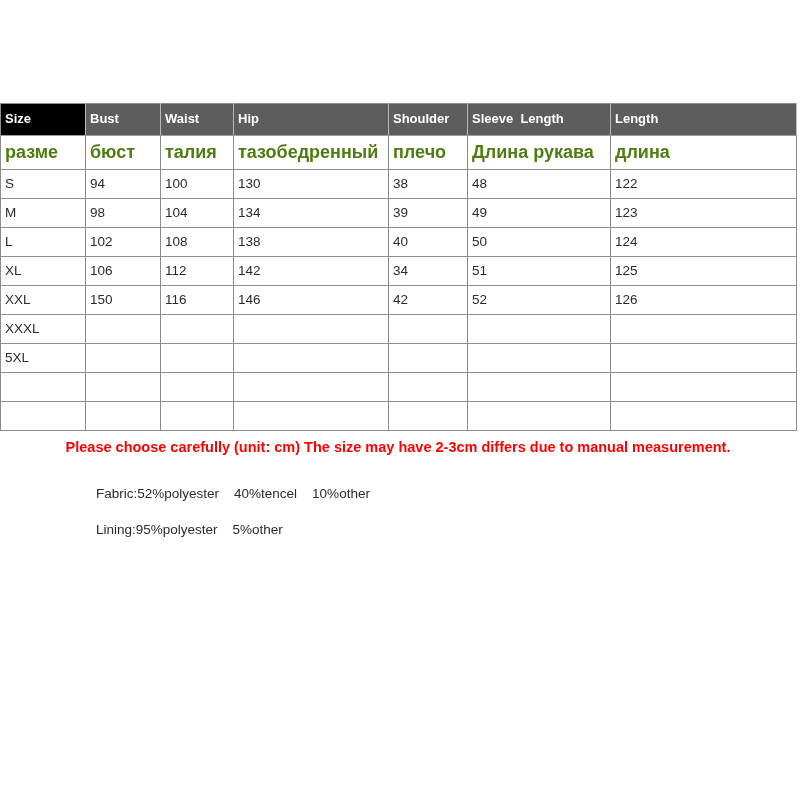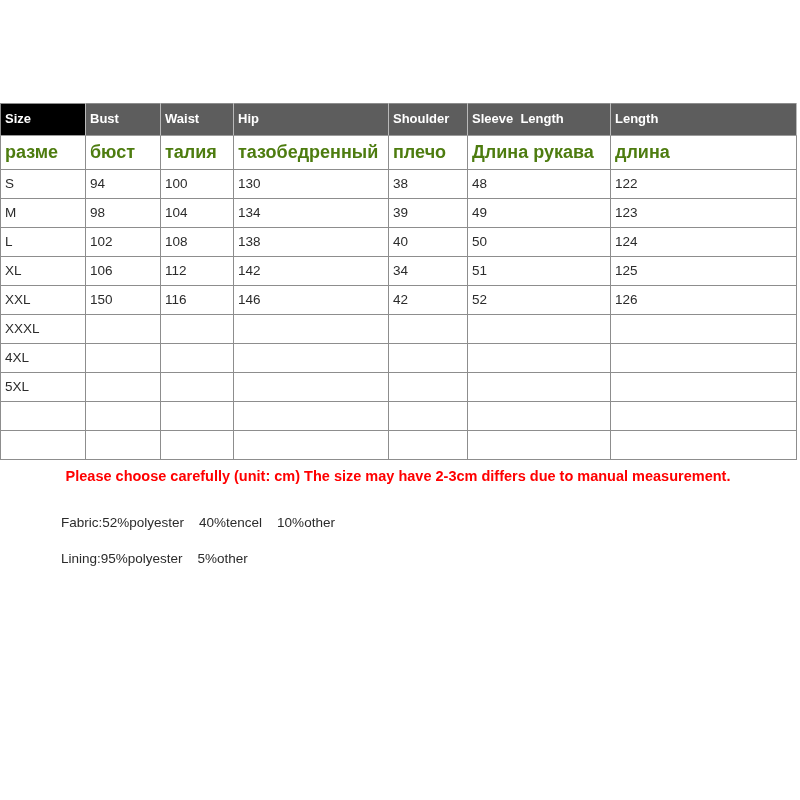--- a/index.html
+++ b/index.html
@@ -111,21 +111,21 @@
     font-weight: bold;
     font-size: 14.5px;
     text-align: left;
     line-height: 1.55;
     padding: 4px 4px 0 2px;
     max-width: 770px;
   }
 
   .composition {
     padding-top: 30px;
-    padding-left: 61px;
+    padding-left: 96px;
   }
   .composition-line {
     font-size: 13.5px;
     color: #2b2b2b;
     line-height: 1.2;
     white-space: pre;
   }
   .composition-line + .composition-line {
     margin-top: 20px;
   }
@@ -213,29 +213,20 @@
       <tr class="data-row">
         <td>XXXL</td>
         <td></td>
         <td></td>
         <td></td>
         <td></td>
         <td></td>
         <td></td>
       </tr>
       <tr class="data-row">
-        <td>4XL</td>
-        <td></td>
-        <td></td>
-        <td></td>
-        <td></td>
-        <td></td>
-        <td></td>
-      </tr>
-      <tr class="data-row">
         <td>5XL</td>
         <td></td>
         <td></td>
         <td></td>
         <td></td>
         <td></td>
         <td></td>
       </tr>
       <tr class="blank-row">
         <td></td>

